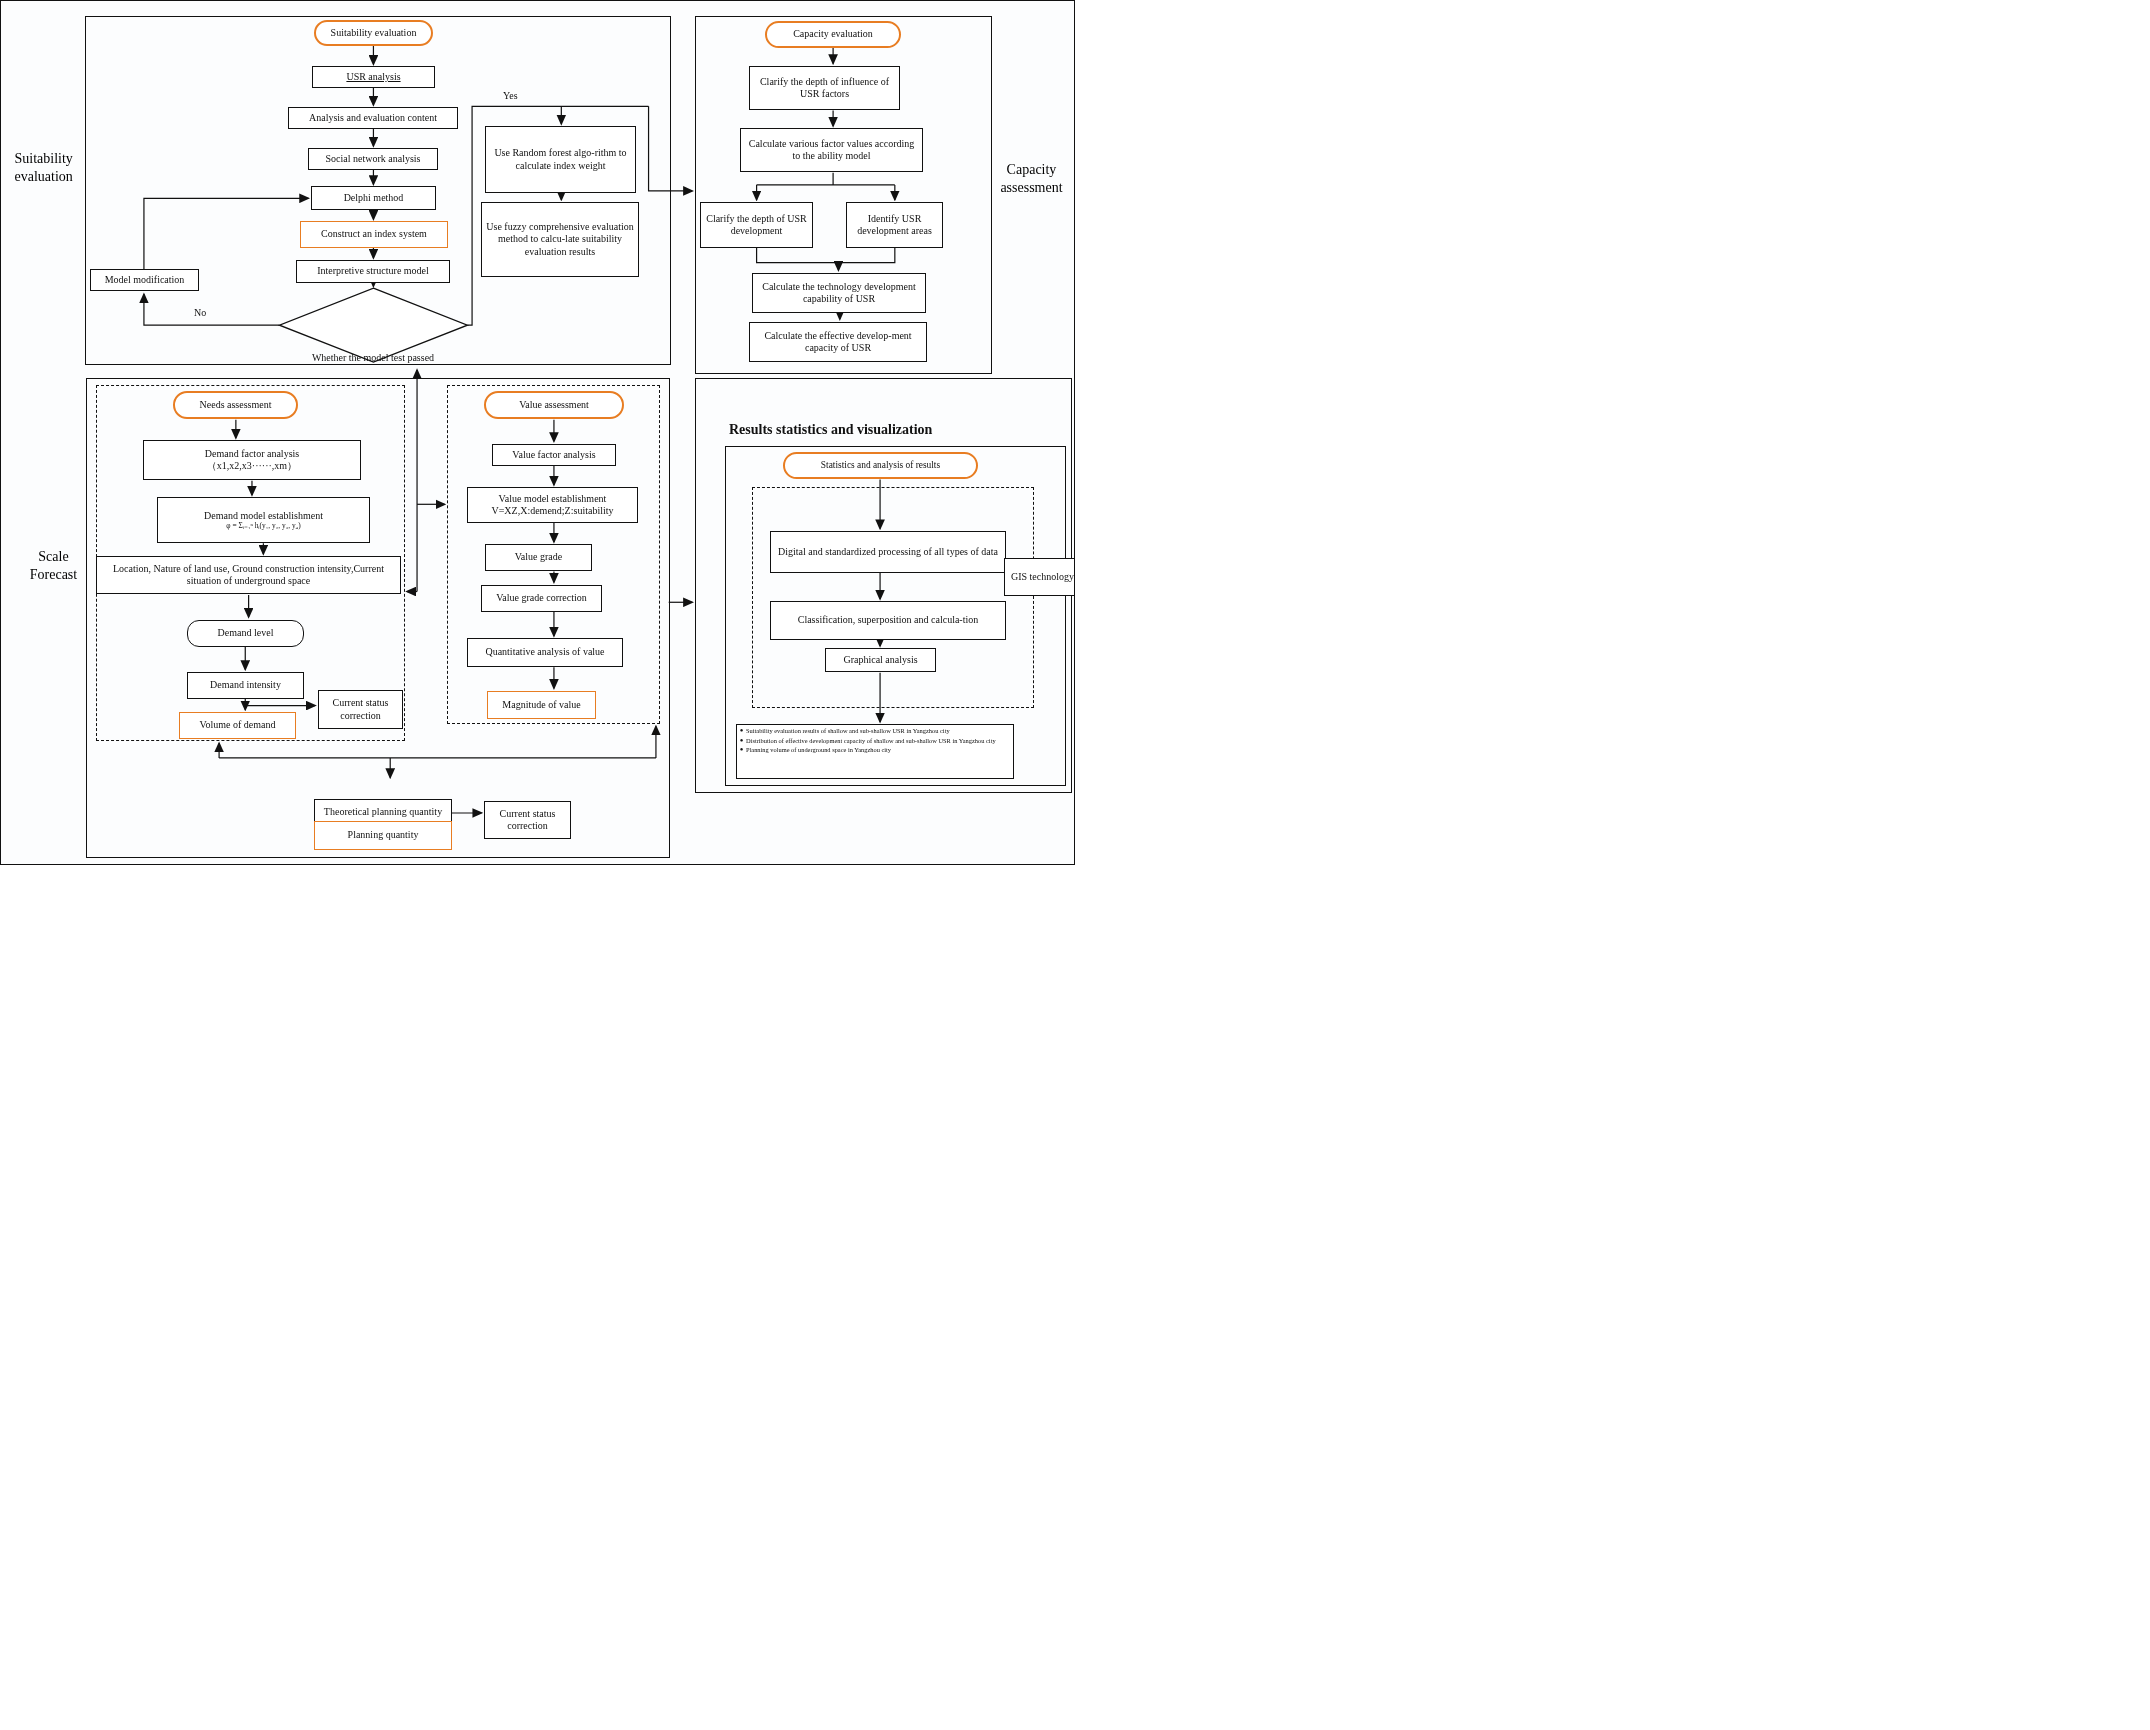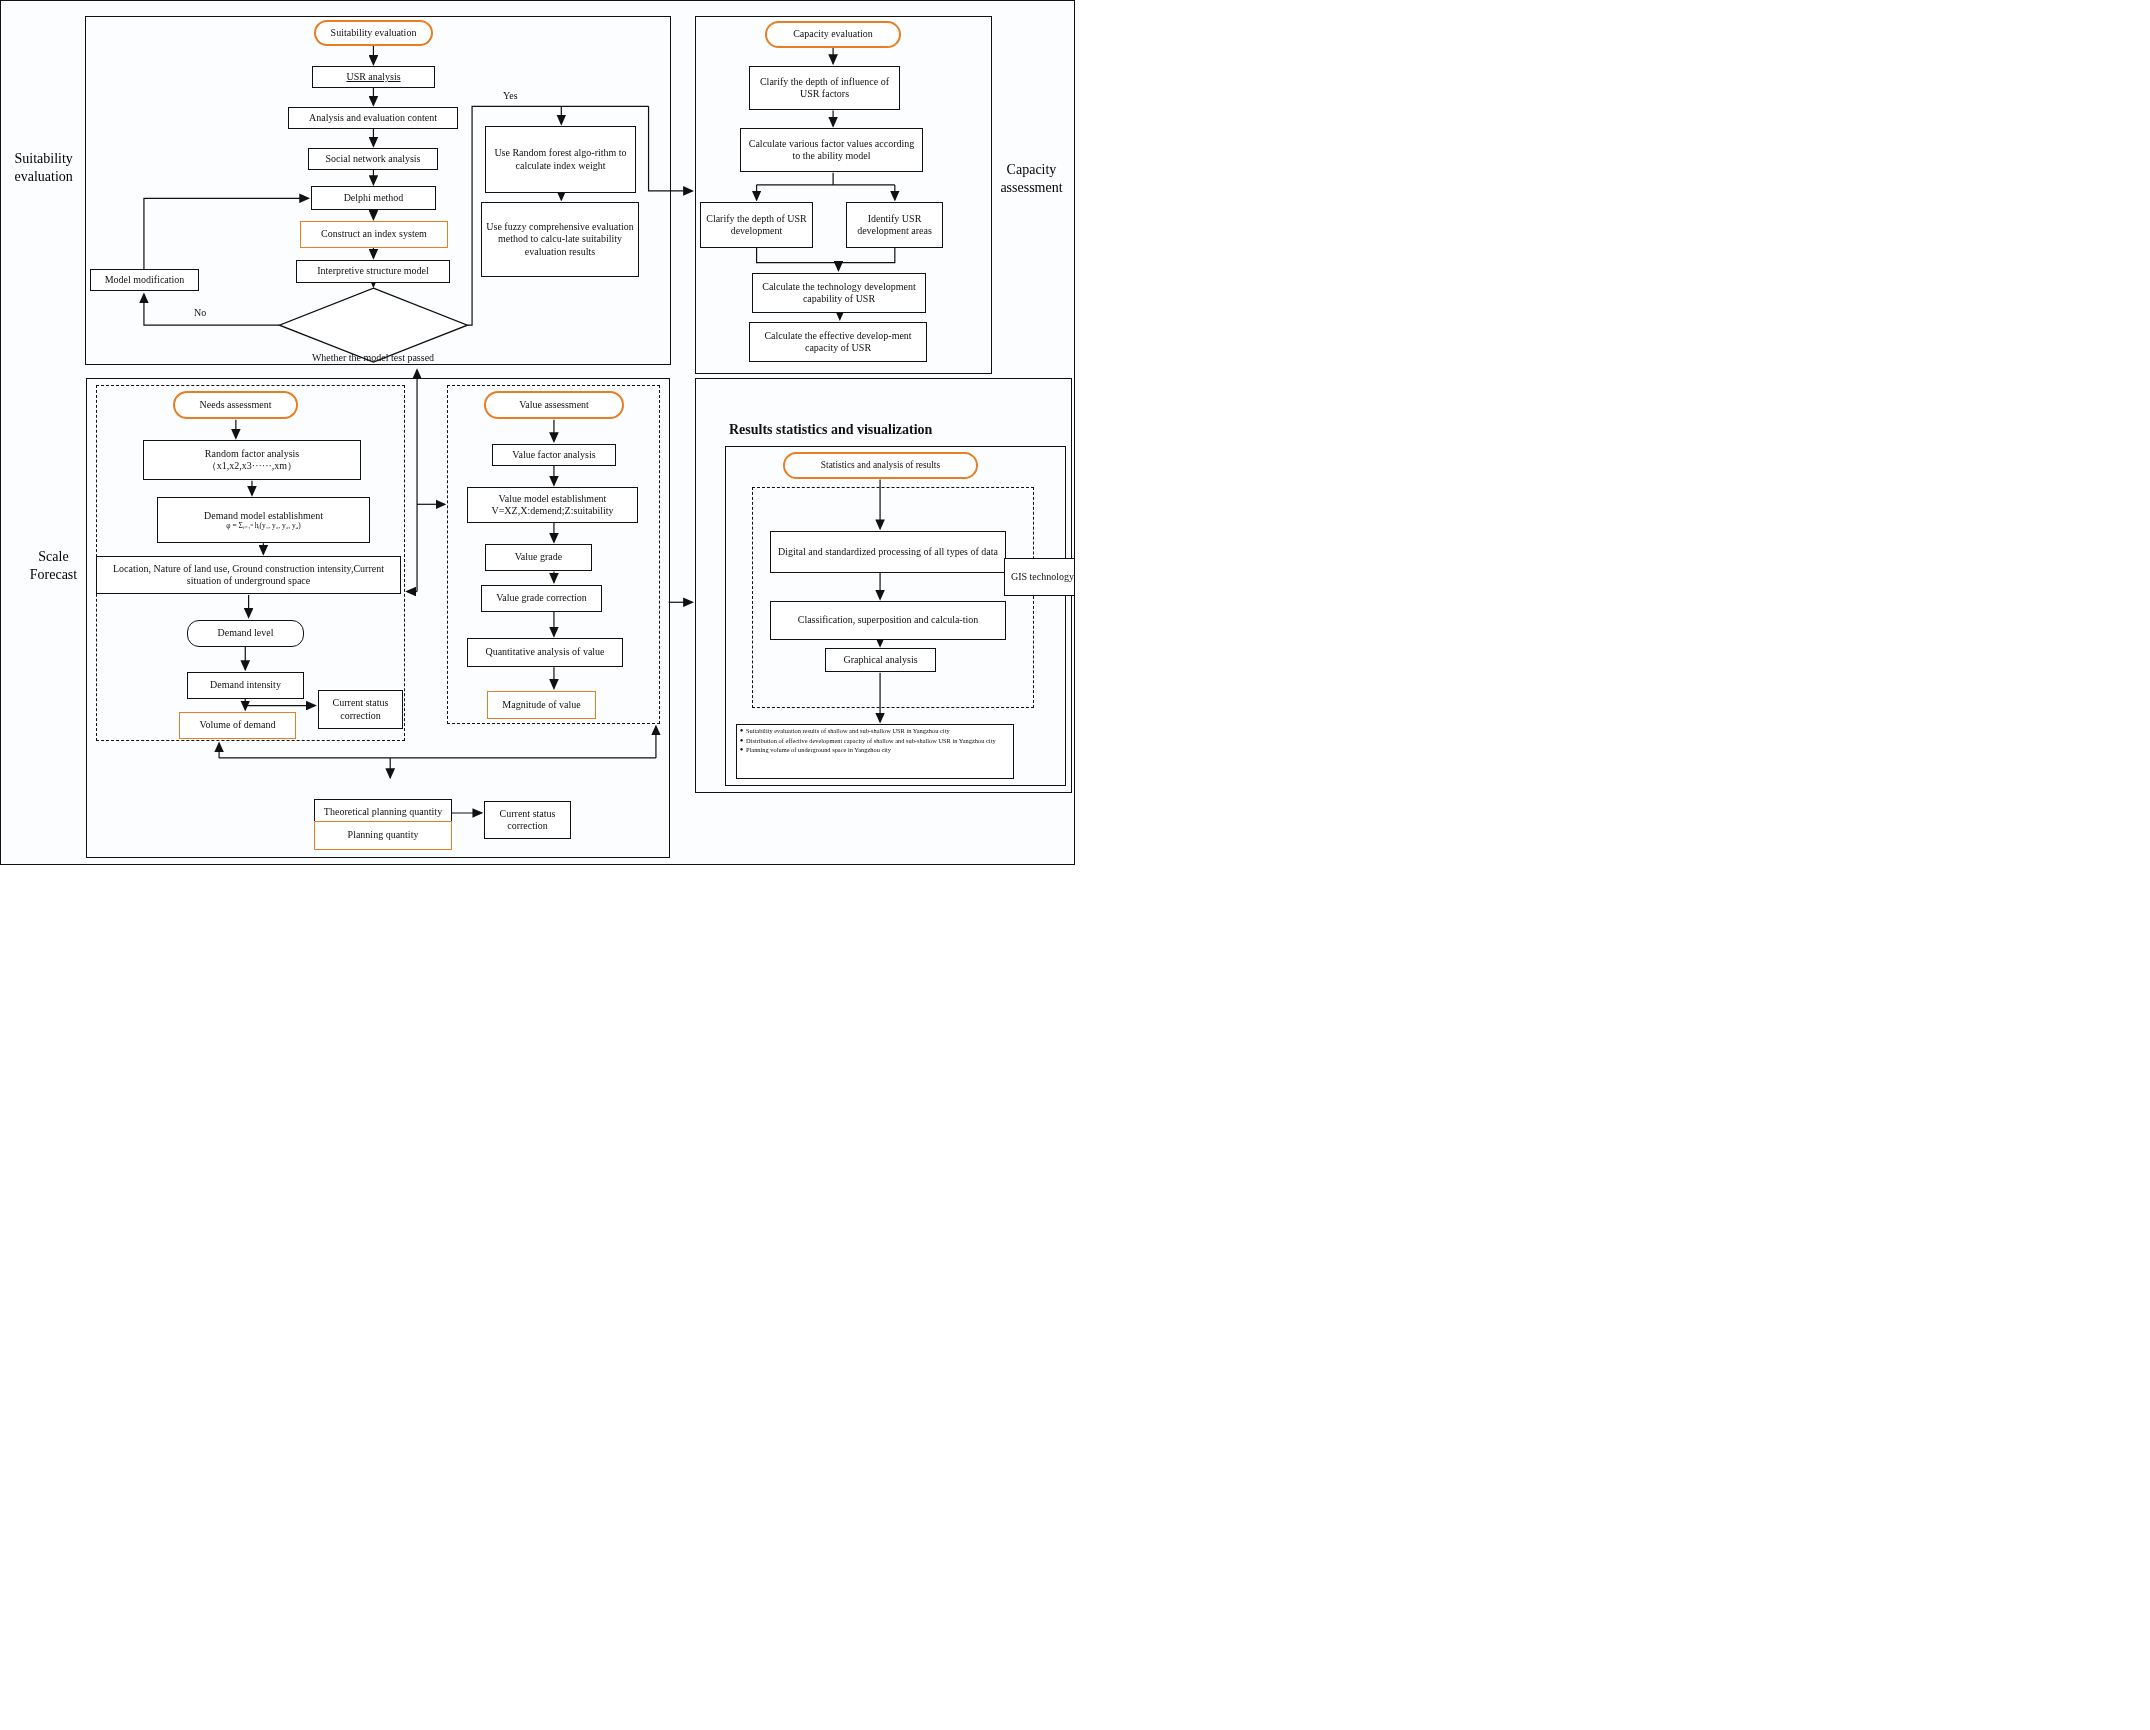--- a/index.html
+++ b/index.html
@@ -134,21 +134,21 @@
   <div class="node pill" style="left:764px;top:20px;width:136px;height:27px;">Capacity evaluation</div>
   <div class="node" style="left:748px;top:65px;width:151px;height:44px;">Clarify the depth of influence of USR factors</div>
   <div class="node" style="left:739px;top:127px;width:183px;height:44px;">Calculate various factor values according to the ability model</div>
   <div class="node" style="left:699px;top:201px;width:113px;height:46px;">Clarify the depth of USR development</div>
   <div class="node" style="left:845px;top:201px;width:97px;height:46px;">Identify USR development areas</div>
   <div class="node" style="left:751px;top:272px;width:174px;height:40px;">Calculate the technology development capability of USR</div>
   <div class="node" style="left:748px;top:321px;width:178px;height:40px;">Calculate the effective develop-ment capacity of USR</div>
 
   <div class="node pill" style="left:172px;top:390px;width:125px;height:28px;">Needs assessment</div>
   <div class="node stack" style="left:142px;top:439px;width:218px;height:40px;">
-    <span>Random factor analysis</span>
+    <span>Demand factor analysis</span>
     <span>（x1,x2,x3······,xm）</span>
   </div>
   <div class="node stack" style="left:156px;top:496px;width:213px;height:46px;">
     <span>Demand model establishment</span>
     <span class="formula">φ = Σᵢ₌₁ⁿ hᵢ(y₁, y₂, y₃, y₄)</span>
   </div>
   <div class="node" style="left:95px;top:555px;width:305px;height:38px;">Location, Nature of land use, Ground construction intensity,Current situation of underground space</div>
   <div class="node" style="left:186px;top:619px;width:117px;height:27px;border-radius:12px;">Demand level</div>
   <div class="node" style="left:186px;top:671px;width:117px;height:27px;">Demand intensity</div>
   <div class="node" style="left:317px;top:689px;width:85px;height:39px;">Current status correction</div>

